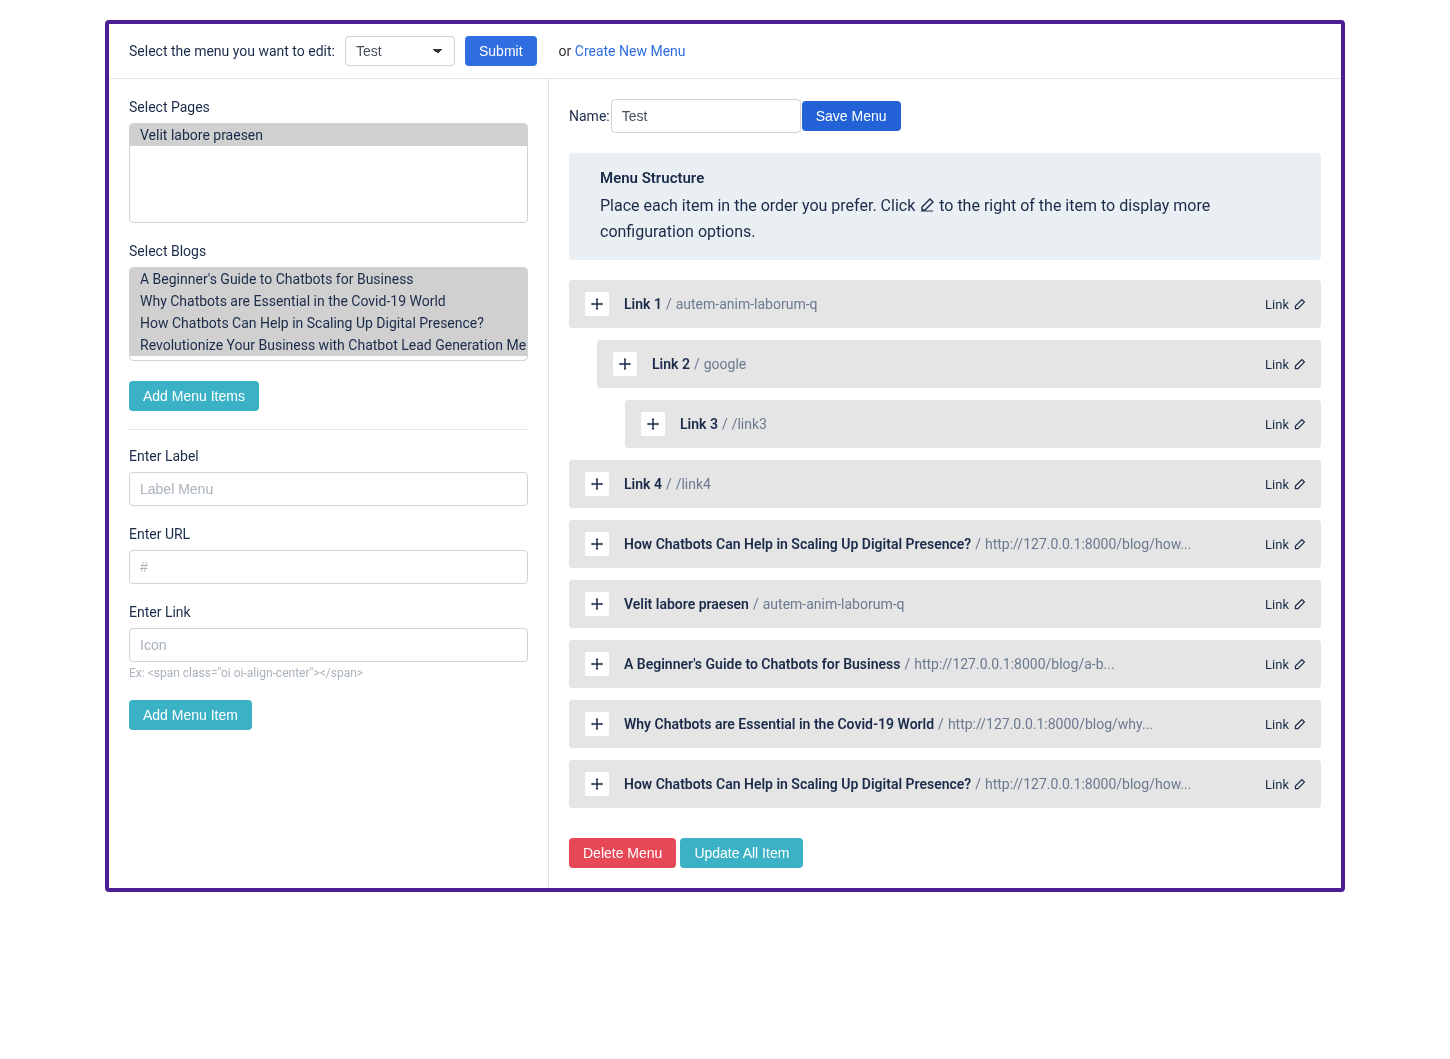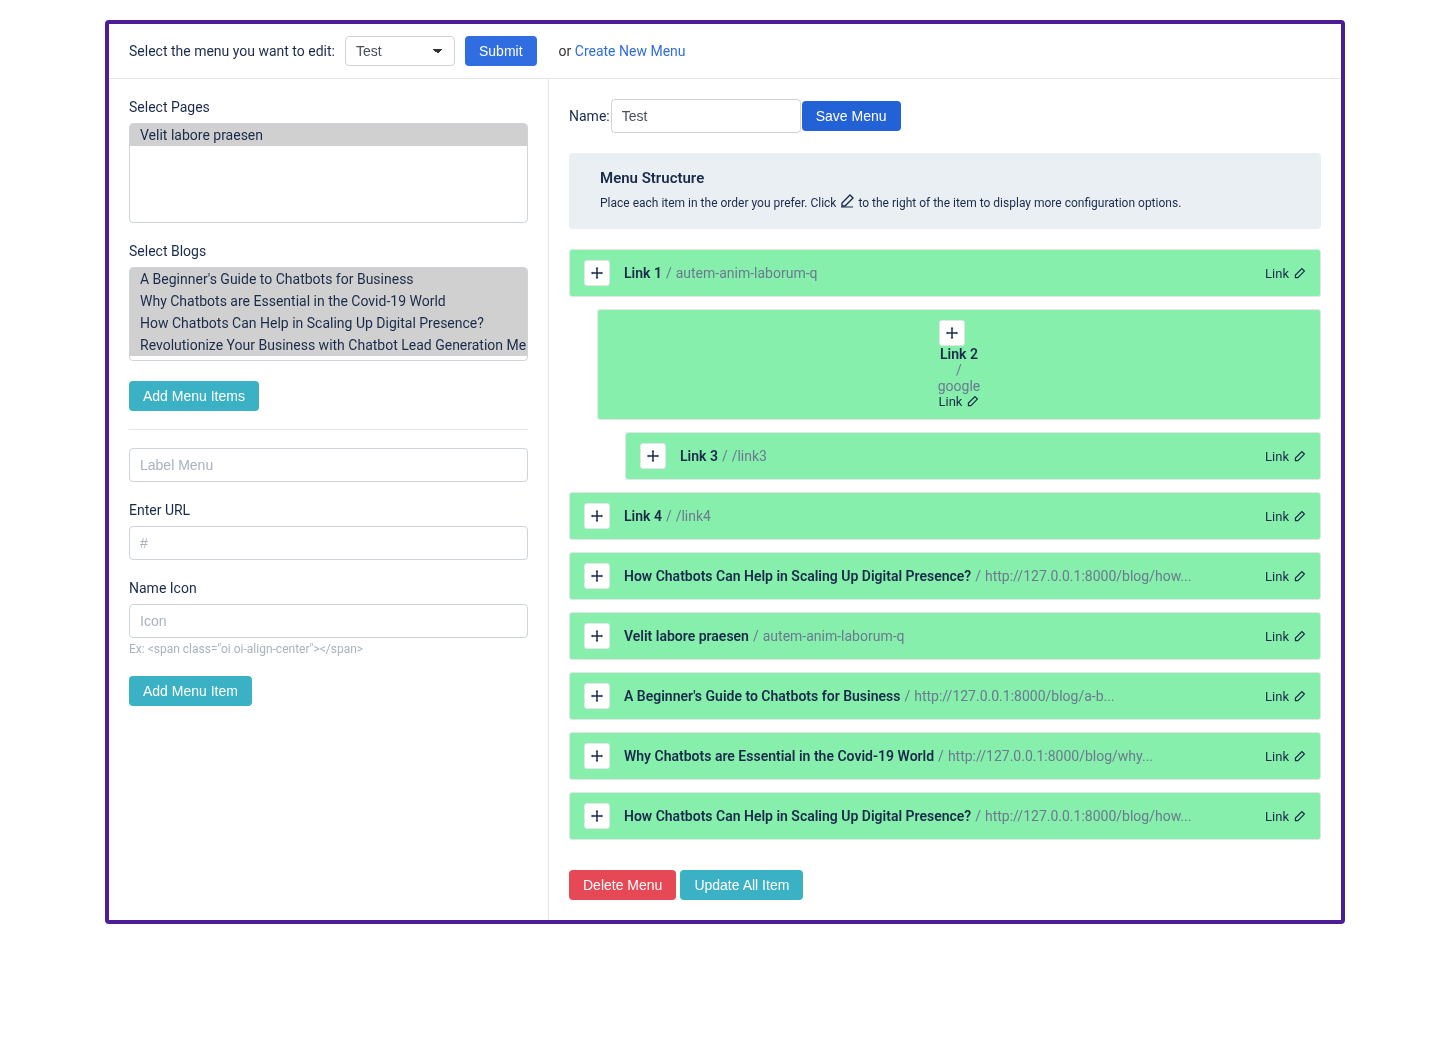--- a/index.html
+++ b/index.html
@@ -24,24 +24,24 @@
 .listbox-item { padding: 3px 10px; background: #d0d0d0; cursor: pointer; white-space: nowrap; overflow: hidden; font-size: 14px; color: #1a2b4a; }
 .mb { margin-bottom: 20px; }
 .hr { border: none; border-top: 1px solid #e5e5e5; margin: 18px 0; }
 .input { width: 100%; padding: 8px 10px; border: 1px solid #ced4da; border-radius: 4px; font-size: 14px; color: #495057; }
 .input::placeholder { color: #a9b2bd; }
 .helptext { color: #a9b2bd; font-size: 12px; margin-top: 4px; display: block; }
 .name-row { display: flex; align-items: center; gap: 1px; margin-bottom: 20px; }
 .name-row .input { max-width: 190px; }
 .info-box { background: #eaeff4; border-radius: 4px; padding: 16px 31px; margin-bottom: 20px; }
 .info-title { font-weight: 600; color: #1a2b4a; margin-bottom: 6px; font-size: 15px; }
-.info-text { color: #1a2b4a; font-size: 12px; line-height: 1.6; }
+.info-text { color: #1a2b4a; font-size: 16px; line-height: 1.6; }
 .menu-items { margin-bottom: 30px; }
-.menu-row { display: flex; align-items: center; border: 1px solid #e5e5e5; border-radius: 3px; padding: 10px 14px; margin-bottom: 12px; background: #86efac; }
-.menu-row.indent-1 { margin-left: 28px; flex-direction: column; }
+.menu-row { display: flex; align-items: center; border: 1px solid #e5e5e5; border-radius: 3px; padding: 10px 14px; margin-bottom: 12px; background: #e5e5e5; }
+.menu-row.indent-1 { margin-left: 28px; }
 .menu-row.indent-2 { margin-left: 56px; }
 .drag-handle { width: 26px; height: 26px; border: 1px solid #e5e5e5; border-radius: 3px; display: flex; align-items: center; justify-content: center; margin-right: 14px; color: #1a2b4a; cursor: grab; background:#fff; }
 .item-title { font-weight: 600; color: #1a2b4a; }
 .item-sep { color: #6b7a90; margin: 0 4px; }
 .item-path { color: #6b7a90; }
 .item-spacer { flex: 1; }
 .item-link { color: #1a2b4a; font-size: 13px; display: flex; align-items: center; gap: 4px; cursor: pointer; }
 .footer-buttons { display: flex; gap: 4px; }
 svg { display: block; }
 .select-wrap { display: inline-block; }
@@ -82,30 +82,31 @@
               <div class="listbox-item">How Chatbots Can Help in Scaling Up Digital Presence?</div>
               <div class="listbox-item">Revolutionize Your Business with Chatbot Lead Generation Me</div>
             </div>
         </div>
 
         <button class="btn btn-info">Add Menu Items</button>
 
         <hr class="hr">
 
         <div class="mb">
+          <span class="section-label">Enter Label</span>
           <input class="input" placeholder="Label Menu" style="">
         </div>
 
         <div class="mb">
           <span class="section-label">Enter URL</span>
           <input class="input" placeholder="#" style="">
         </div>
 
         <div class="mb">
-          <span class="section-label">Name Icon</span>
+          <span class="section-label">Enter Link</span>
           <input class="input" placeholder="Icon" style="">
           <span class="helptext">Ex: &lt;span class="oi oi-align-center"&gt;&lt;/span&gt;</span>
         </div>
 
         <button class="btn btn-info">Add Menu Item</button>
       </div>
 
       <div class="content">
         <div class="name-row">
           <span>Name:</span>

